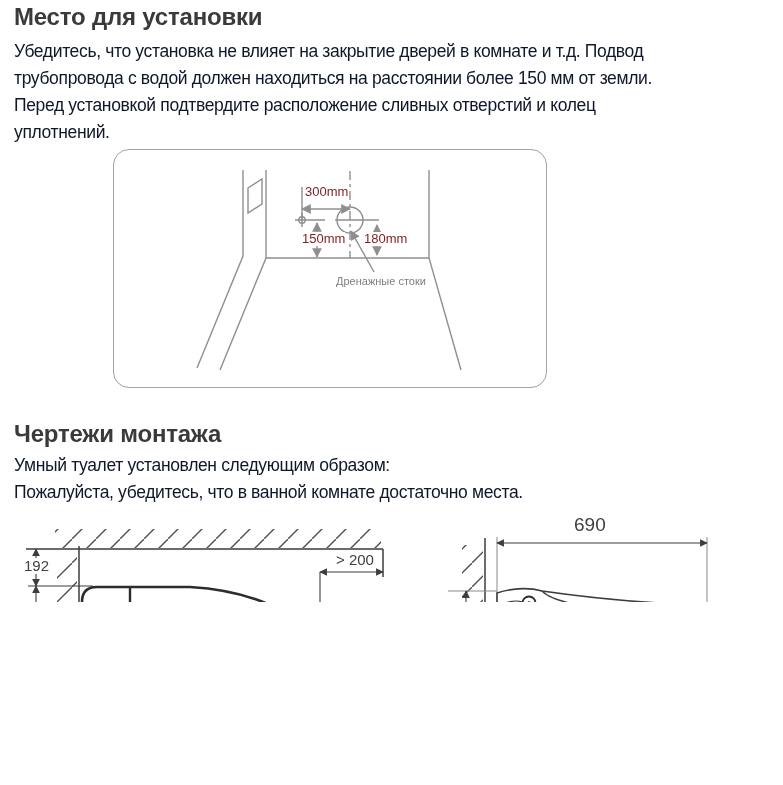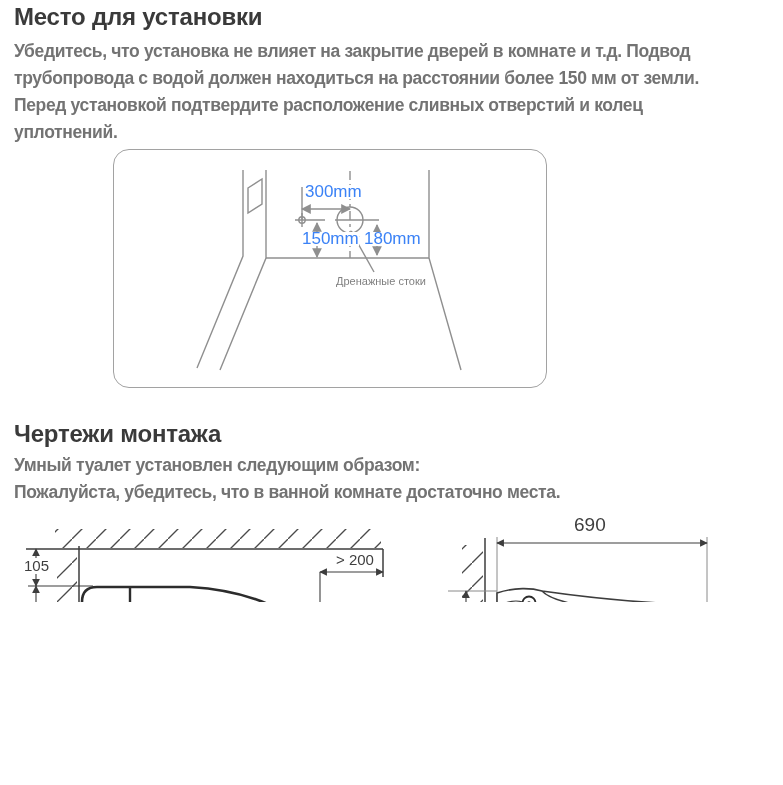--- a/index.html
+++ b/index.html
@@ -1,22 +1,22 @@
 <!DOCTYPE html>
 <html><head>
 <meta charset="utf-8">
 <style>
   html,body{margin:0;padding:0;background:#fff;}
   .page{position:relative;width:783px;height:602px;background:#fff;overflow:hidden;
         font-family:"Liberation Sans","DejaVu Sans",sans-serif;color:#2e2e2e;}
   .h1{position:absolute;left:14px;font-size:24px;font-weight:600;letter-spacing:-0.2px;color:#3a3a3a;white-space:nowrap;}
-  .bodyline{position:absolute;left:14px;font-size:17.5px;font-weight:700;letter-spacing:-0.35px;color:#737373;white-space:nowrap;}
+  .bodyline{position:absolute;left:14px;font-size:17.5px;font-weight:400;letter-spacing:-0.35px;color:#0f172a;white-space:nowrap;}
   .roombox{position:absolute;left:113px;top:149px;width:434px;height:239px;border:1.5px solid #a2a2a2;border-radius:16px;box-sizing:border-box;}
   .roombox svg{position:absolute;left:0;top:0;}
-  .dimlbl{position:absolute;font-size:17px;color:#3b82f6;white-space:nowrap;background:#fff;line-height:14px;}
+  .dimlbl{position:absolute;font-size:13px;color:#7f1d1d;white-space:nowrap;background:#fff;line-height:14px;}
   .drainlbl{position:absolute;font-size:11px;color:#7f7f7f;white-space:nowrap;text-align:right;}
   .draw{position:absolute;}
   .dk{position:absolute;font-size:15px;color:#3f3f3f;white-space:nowrap;background:#fff;line-height:16px;padding:0 2px;}
   .big{font-size:19px;}
   .rot{transform:rotate(-90deg);transform-origin:center center;text-align:center;}
 </style>
 </head>
 <body>
 
 <div class="page">
@@ -88,21 +88,21 @@
         <path d="M28,212 H196"></path>
         <path d="M320,57 H383" marker-start="url(#ad1)" marker-end="url(#ad1)"></path>
         <path d="M320,57 V137"></path>
       </g>
       <g>
         <path d="M97,72 L190,72 C258,76 312,103 318,139 C312,175 258,202 190,206 L100,206 Q82,206 82,188 L82,87 Q82,72 97,72 Z" fill="#fff" stroke="#2c2c2c" stroke-width="2.6"></path>
         <path d="M130,73 V88 Q130,92 134,92 L139,92 Q144,92 144,96 V180 Q144,184 139,184 L134,184 Q130,184 130,188 V205" fill="none" stroke="#2c2c2c" stroke-width="2.4"></path>
         <rect x="108" y="206" width="16" height="6" fill="#fff" stroke="#3d3d3d" stroke-width="1.1"></rect>
       </g>
     </svg>
-    <span class="dk" style="left:22px;top:43px;">105</span>
+    <span class="dk" style="left:22px;top:43px;">192</span>
     <span class="dk" style="left:21px;top:128px;font-style:italic;">405</span>
     <span class="dk" style="left:334px;top:37px;">&gt; 200</span>
   </div>
 
   <div class="draw" style="left:400px;top:515px;width:383px;height:270px;">
     <svg width="383" height="270" viewBox="0 0 383 270">
       <defs>
         <pattern id="h2" width="24" height="24" patternUnits="userSpaceOnUse">
           <line x1="0" y1="24" x2="24" y2="0" stroke="#4a4a4a" stroke-width="1.3"></line>
         </pattern>

